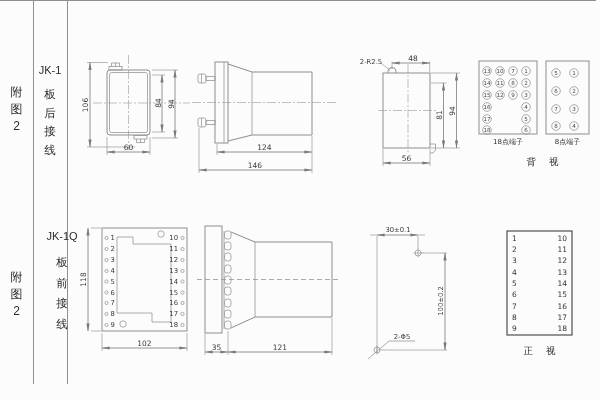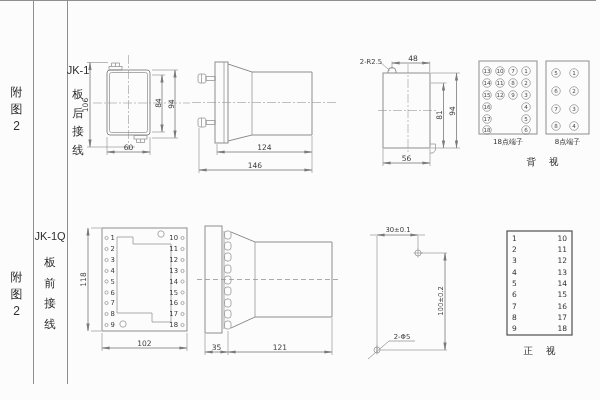--- a/index.html
+++ b/index.html
@@ -35,34 +35,34 @@
   <div class="hline" style="left:0;top:202;width:596px;"></div>
   <div class="hline" style="left:0;top:383;width:596px;"></div>
   <div class="vline" style="left:33px;top:0;height:384px;"></div>
   <div class="vline" style="left:67px;top:0;height:384px;"></div>
 
   <div class="vcell" style="left:0;top:86px;width:33px;gap:5px;font-size:12px;">
     <span class="vch">附</span>
     <span class="vch">图</span>
     <span class="vch">2</span>
   </div>
-  <div class="vcell" style="left:33px;top:65px;width:34px;gap:7px;font-size:11.5px;margin-left:28px;">
+  <div class="vcell" style="left:33px;top:65px;width:34px;gap:7px;font-size:11.5px;">
     <span class="vtitle">JK-1</span>
     <span class="vch">板</span>
     <span class="vch">后</span>
     <span class="vch">接</span>
     <span class="vch">线</span>
   </div>
 
   <div class="vcell" style="left:0;top:271px;width:33px;gap:5px;font-size:12px;">
     <span class="vch">附</span>
     <span class="vch">图</span>
     <span class="vch">2</span>
   </div>
-  <div class="vcell" style="left:33px;top:231px;width:34px;gap:9px;font-size:11.5px;">
+  <div class="vcell" style="left:33px;top:231px;width:34px;gap:9px;font-size:11.5px;padding-left:12px;">
     <span class="vtitle">JK-1Q</span>
     <span class="vch">板</span>
     <span class="vch">前</span>
     <span class="vch">接</span>
     <span class="vch">线</span>
   </div>
 
   <svg style="left:80px;top:45px;" width="115" height="120" viewBox="0 0 115 120">
     <defs>
         <marker id="a1" viewBox="0 0 10 4" markerWidth="10" markerHeight="4" refX="9.5" refY="2" orient="auto-start-reverse">

